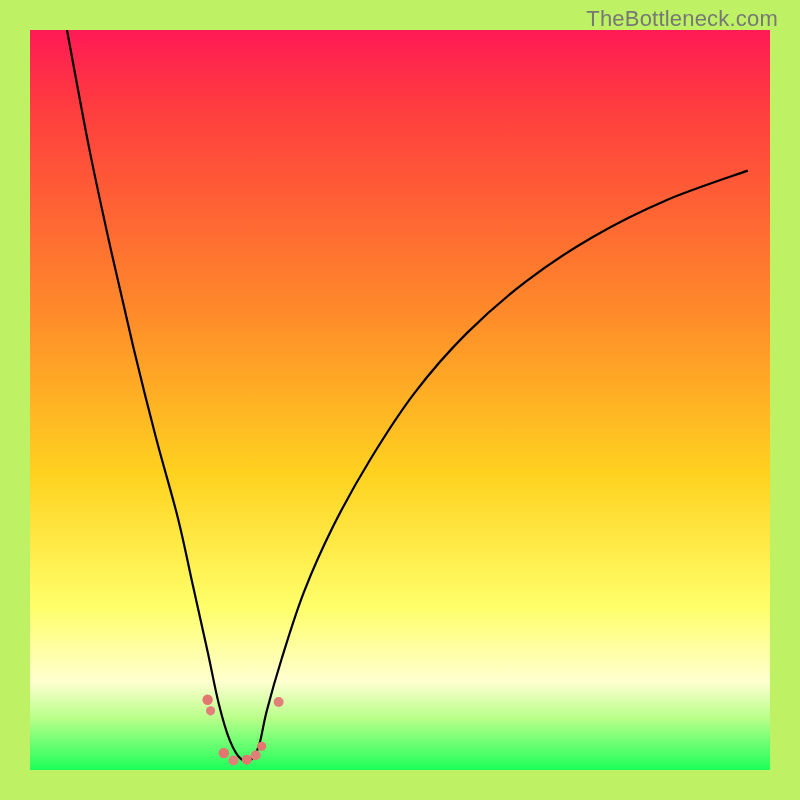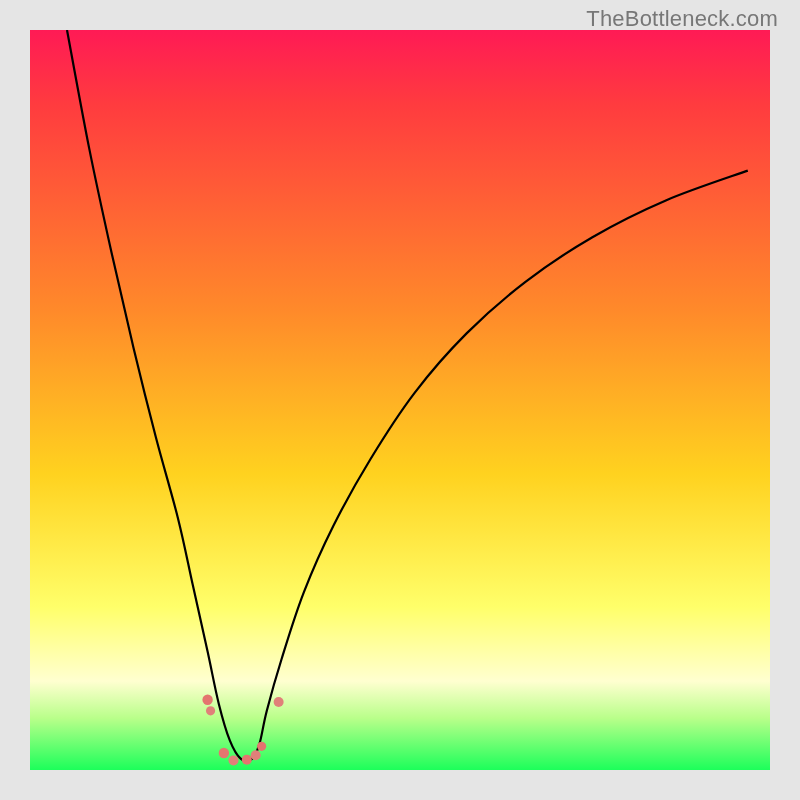--- a/index.html
+++ b/index.html
@@ -10,21 +10,21 @@
     overflow: hidden;
     background: #000;
     font-family: Arial, Helvetica, sans-serif;
   }
   .frame {
     position: absolute;
     left: 0;
     top: 0;
     width: 800px;
     height: 800px;
-    background: #e5e5e5;
+    background: #bef264;
   }
   .plot-area {
     position: absolute;
     left: 30px;
     top: 30px;
     width: 740px;
     height: 740px;
     overflow: hidden;
   }
   .gradient {

